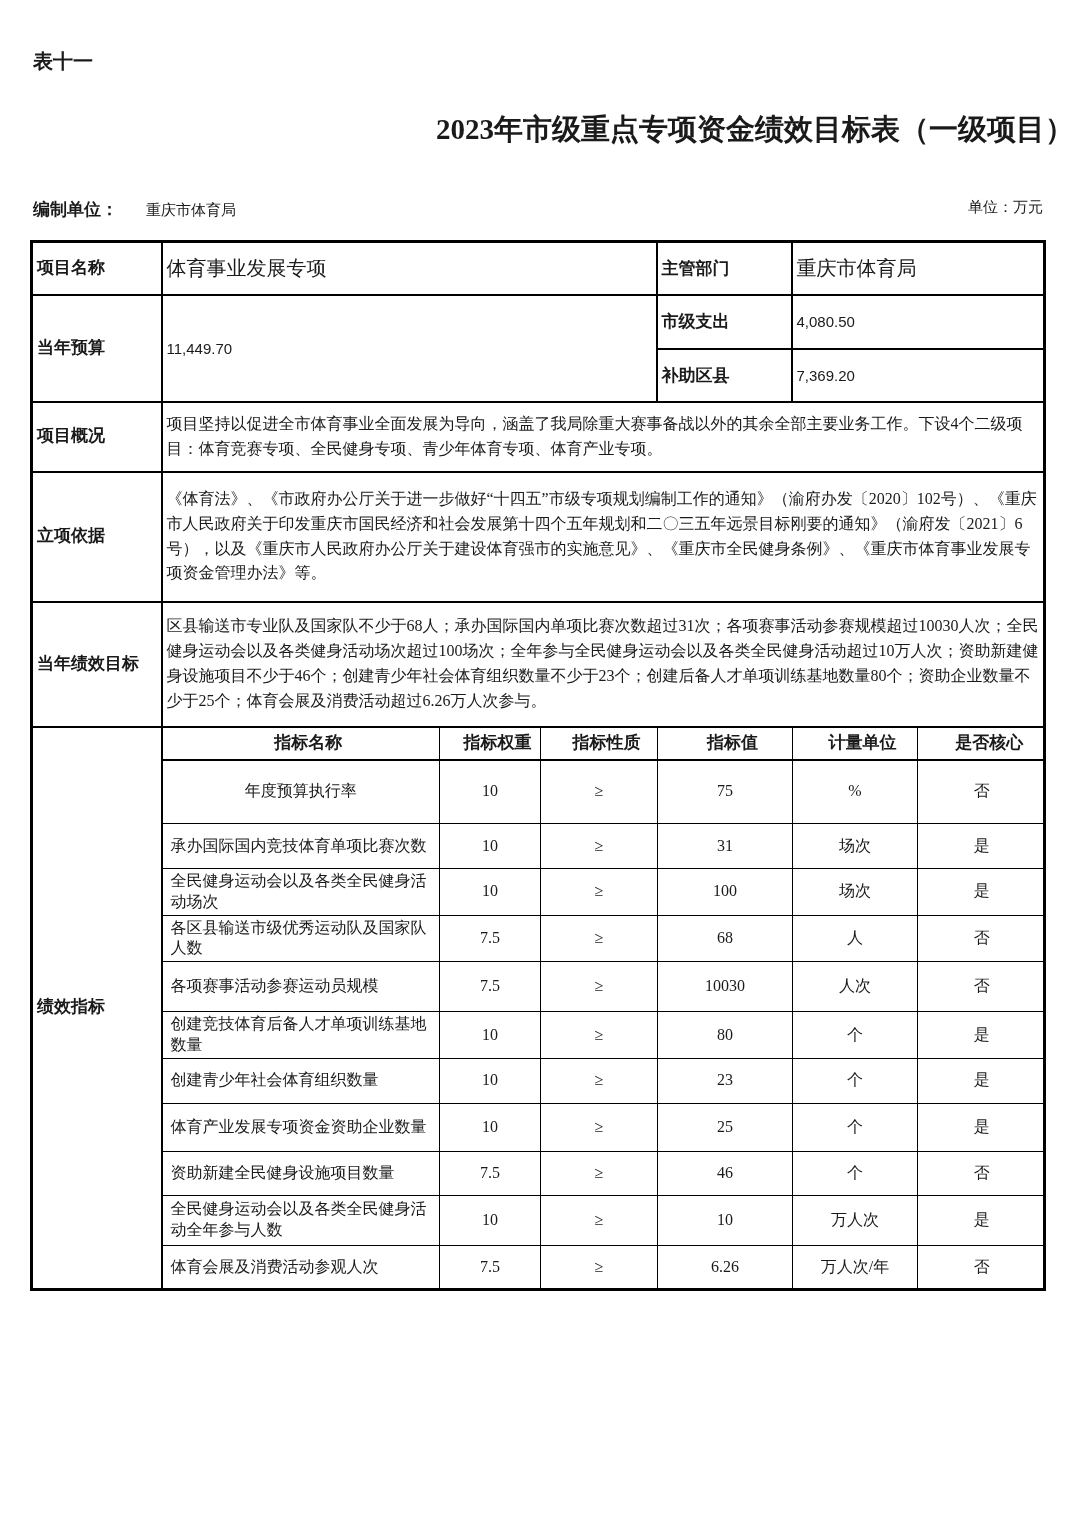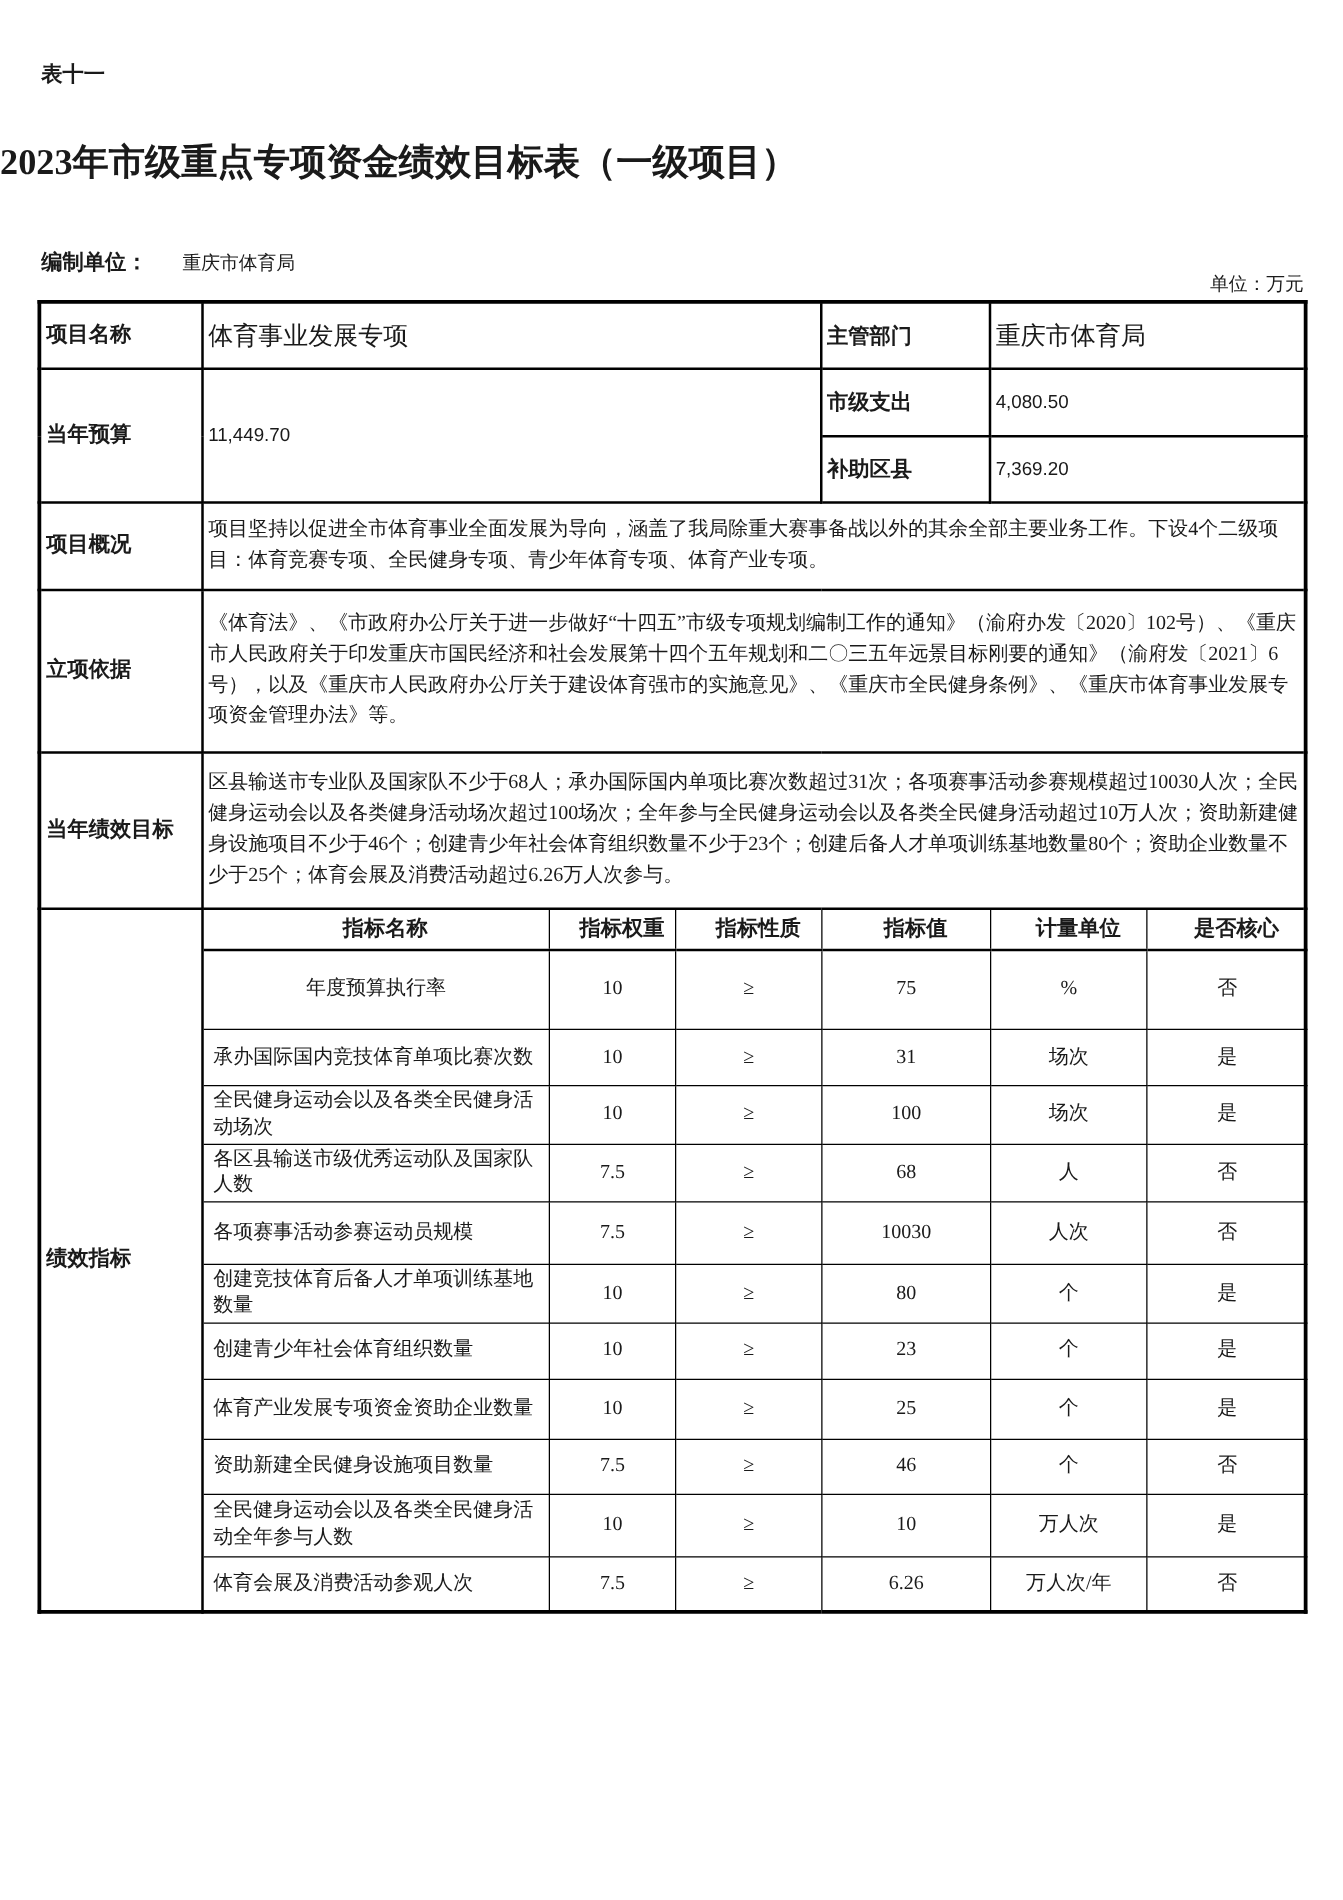--- a/index.html
+++ b/index.html
@@ -2,29 +2,29 @@
 <html><head>
 <meta charset="utf-8">
 <style>
   * { box-sizing: border-box; }
   html, body { margin: 0; padding: 0; background: #ffffff; }
   .page {
     position: relative; width: 1074px; height: 1520px;
     background: #ffffff; color: #1a1a1a;
     font-family: "Liberation Serif", serif; overflow: hidden;
   }
-  .tag { position: absolute; left: 33px; top: 48px; font-size: 17px; font-weight: bold; }
+  .tag { position: absolute; left: 33px; top: 48px; font-size: 20px; font-weight: bold; }
   .title {
     position: absolute; left: 0; right: 0; top: 110px;
-    text-align: left; font-size: 29px; font-weight: bold;
+    text-align: right; font-size: 29px; font-weight: bold;
   }
   .meta { position: absolute; left: 33px; right: 31px; top: 198px; height: 26px; }
   .meta-label { font-weight: bold; font-size: 17px; }
   .meta-value { font-size: 15px; margin-left: 28px; }
-  .meta-unit { position: absolute; right: 0; top: 20px; font-size: 15px; }
+  .meta-unit { position: absolute; right: 0; top: 0; font-size: 15px; }
 
   table.tbl {
     position: absolute; left: 30px; top: 240px; width: 1013px;
     border-collapse: collapse; table-layout: fixed;
     border: 3px solid #000;
   }
   table.tbl > tbody > tr > td { border: 2px solid #000; padding: 2px 4px; vertical-align: middle; margin-left: 24px; }
   td.lab { font-weight: bold; font-size: 17px; padding: 4px 6px; line-height: 1.35; }
   td.lab-c { font-weight: bold; font-size: 17px; text-align: left; }
   td.val { text-align: left; font-size: 20px; }

